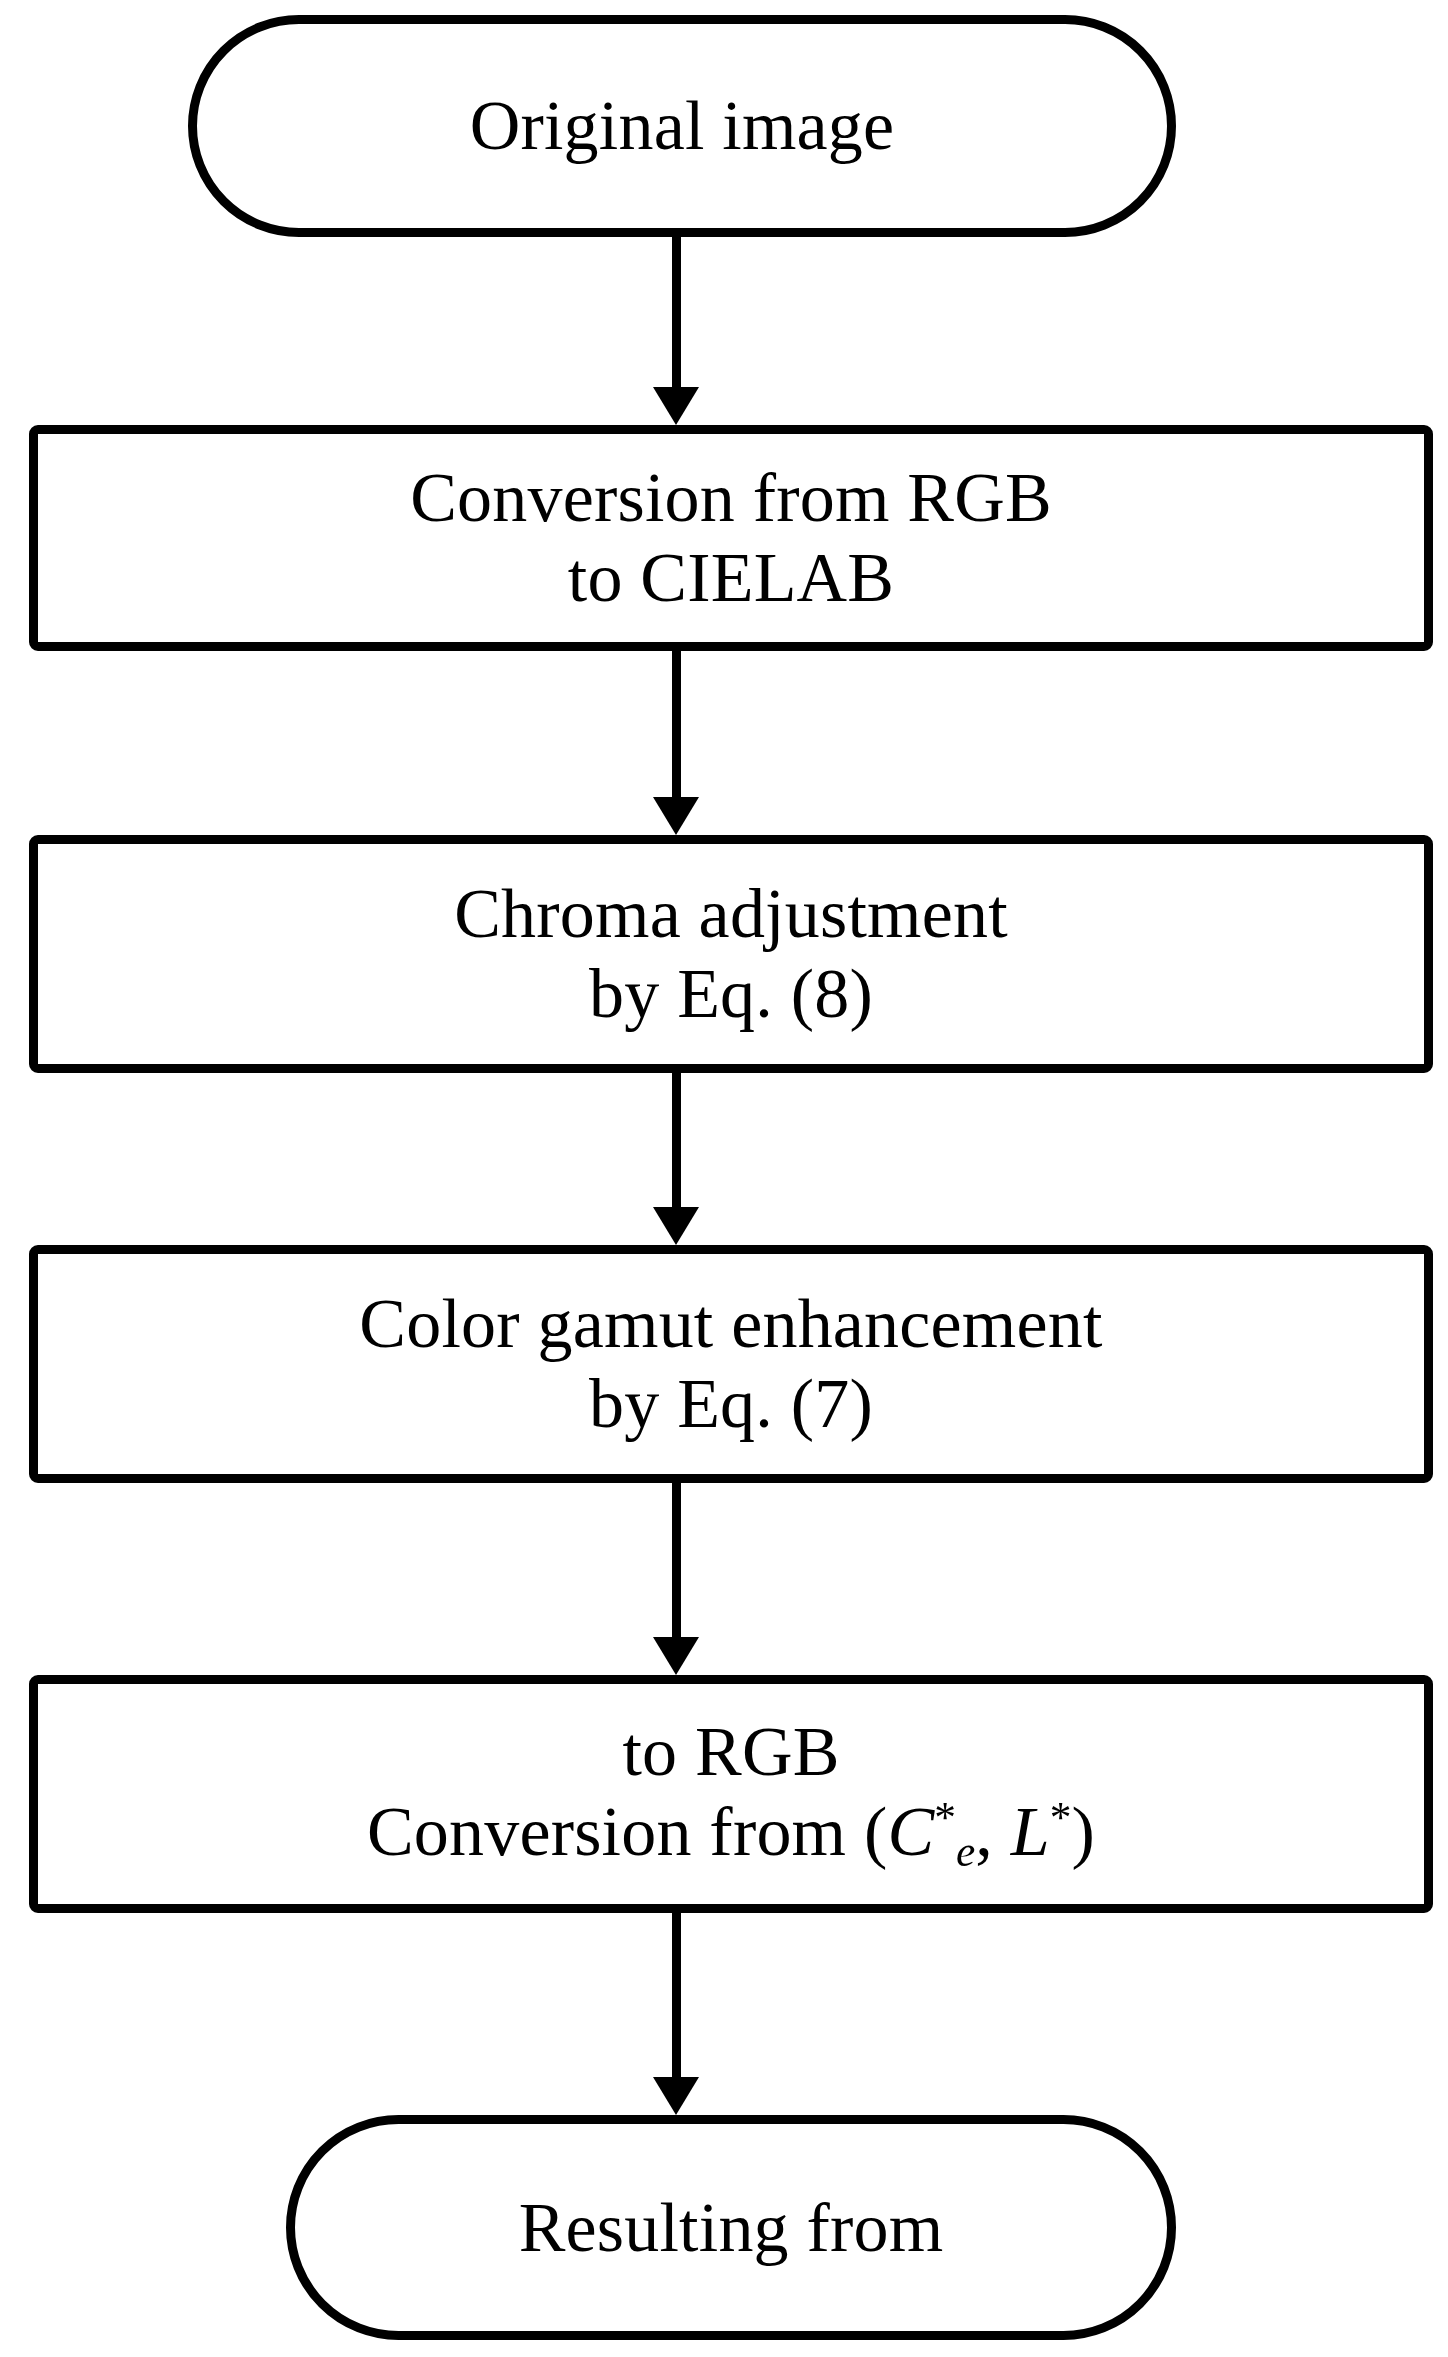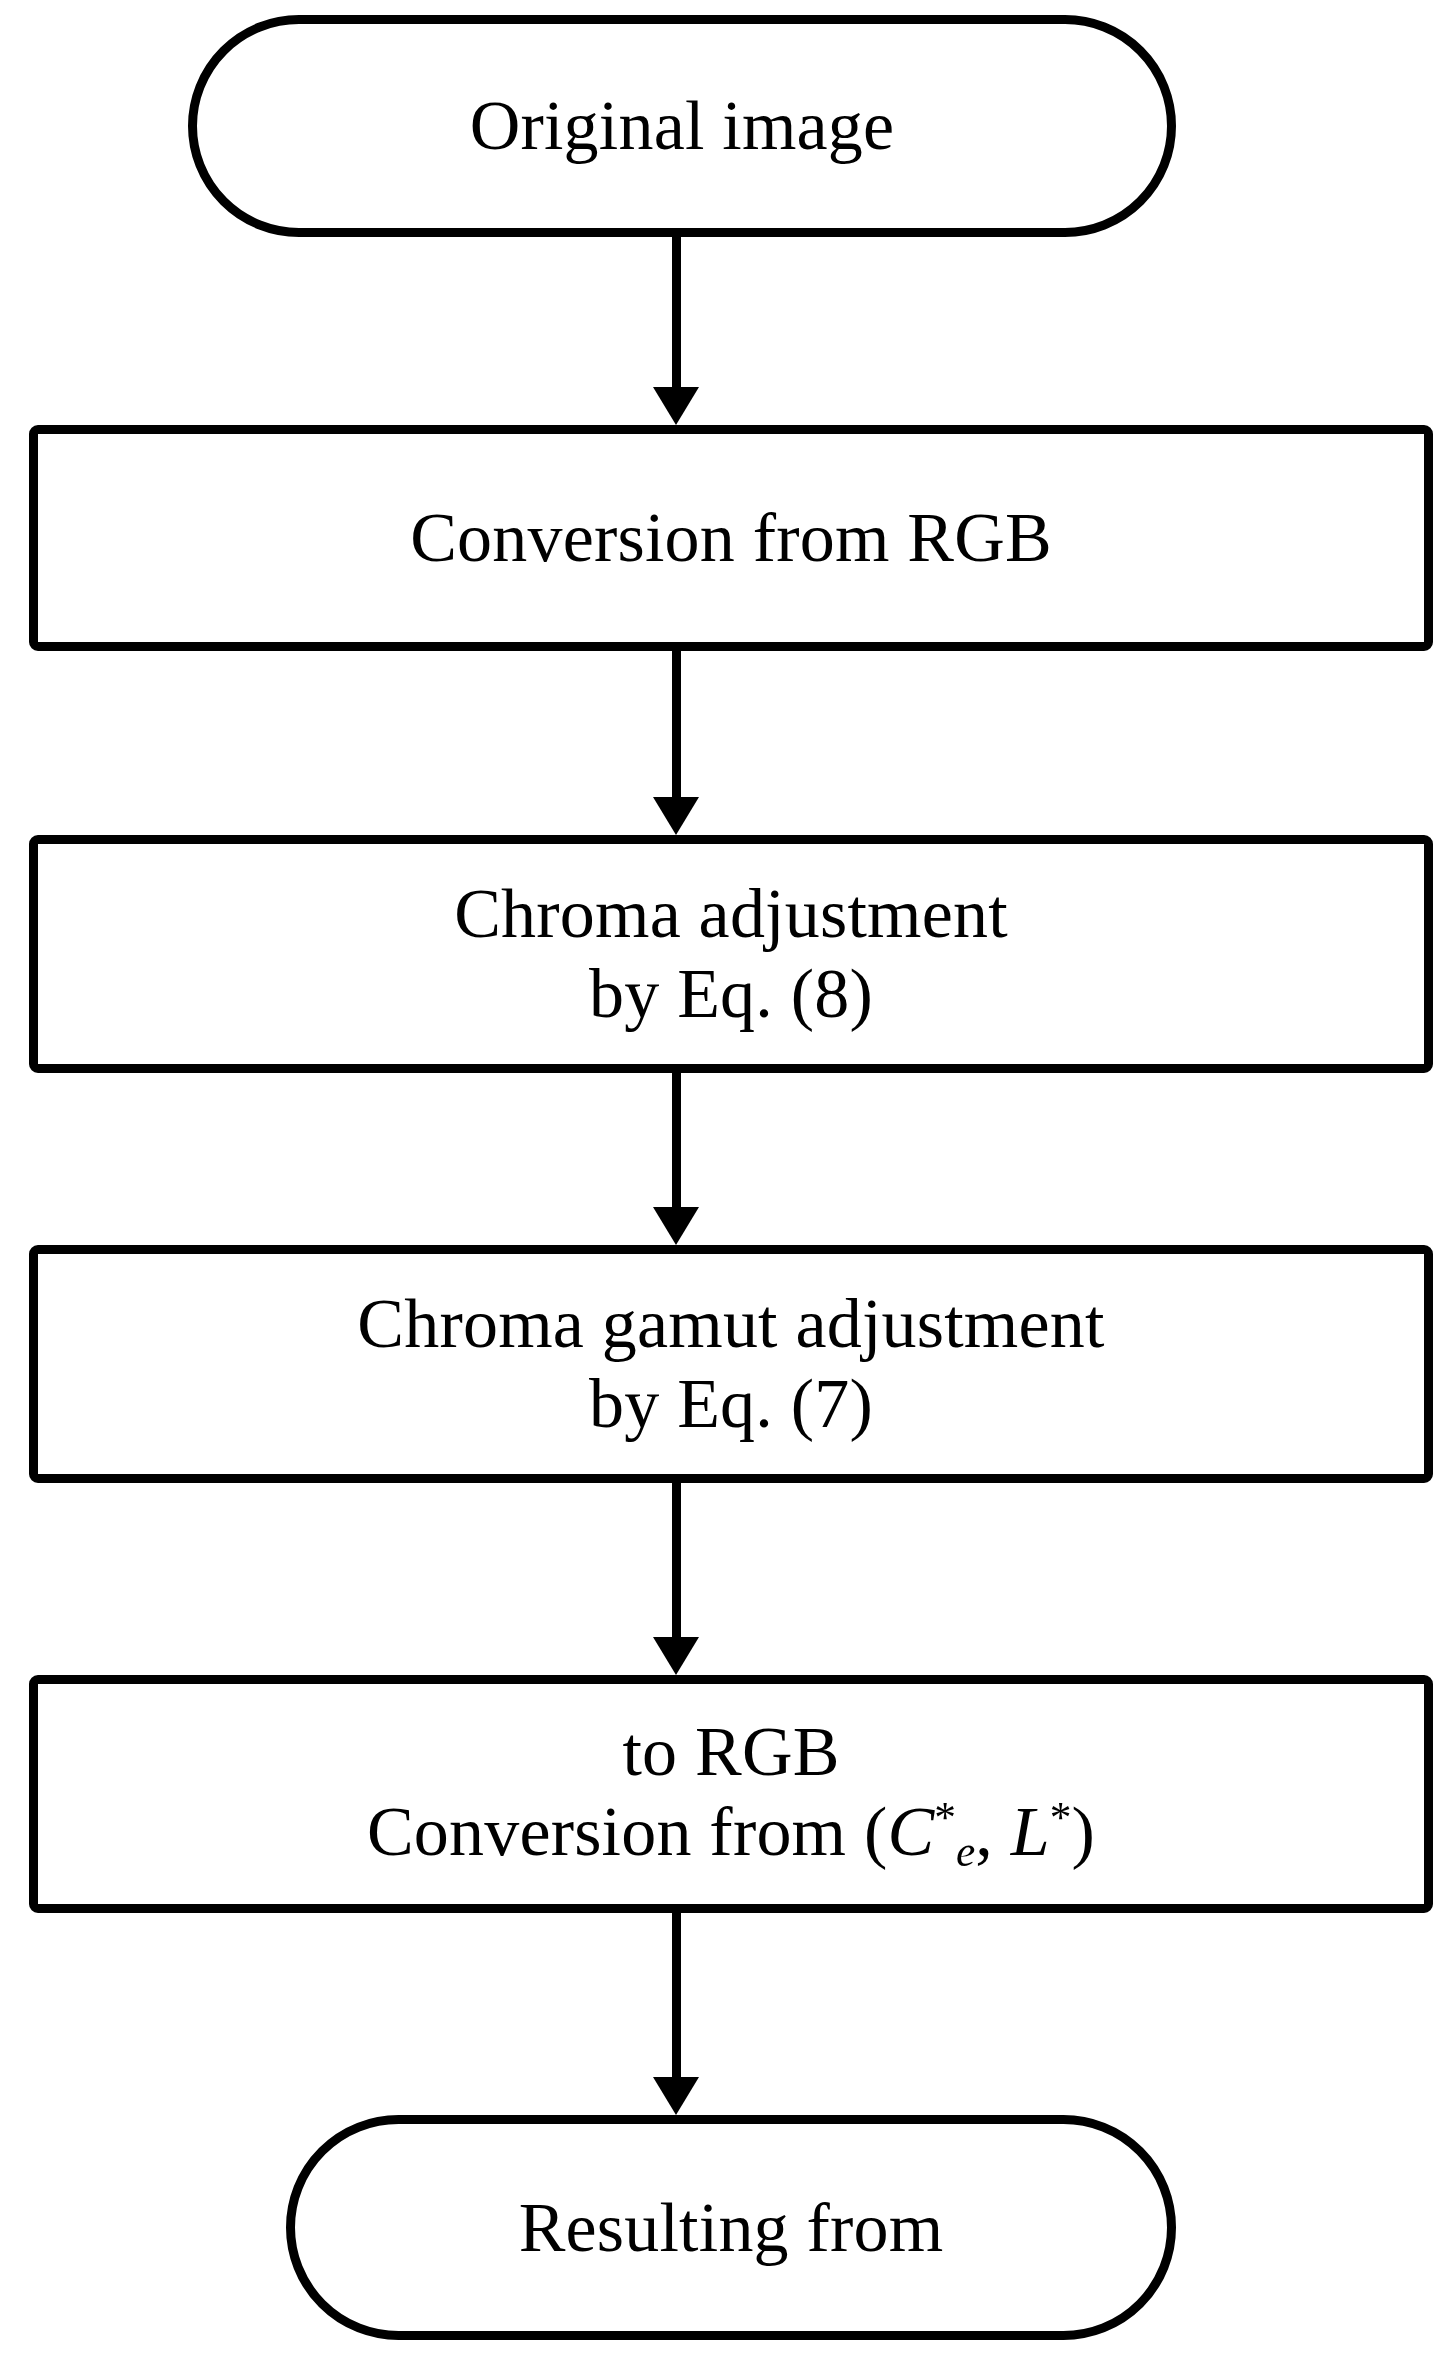--- a/index.html
+++ b/index.html
@@ -104,20 +104,21 @@
   </div>
 
   <div class="connector" style="left:672px; top:237px; height:188px;">
     <div class="shaft" style="height:150px;"></div>
     <div class="head" style="top:150px;"></div>
   </div>
 
   <div class="node process" style="left:29px; top:425px; width:1404px; height:226px;">
     <span class="node-label">
       <span class="ln">Conversion from RGB</span>
+      <span class="ln">to CIELAB</span>
     </span>
   </div>
 
   <div class="connector" style="left:672px; top:651px; height:184px;">
     <div class="shaft" style="height:146px;"></div>
     <div class="head" style="top:146px;"></div>
   </div>
 
   <div class="node process" style="left:29px; top:835px; width:1404px; height:238px;">
     <span class="node-label">
@@ -126,21 +127,21 @@
     </span>
   </div>
 
   <div class="connector" style="left:672px; top:1073px; height:172px;">
     <div class="shaft" style="height:134px;"></div>
     <div class="head" style="top:134px;"></div>
   </div>
 
   <div class="node process" style="left:29px; top:1245px; width:1404px; height:238px;">
     <span class="node-label">
-      <span class="ln">Chroma gamut adjustment</span>
+      <span class="ln">Color gamut enhancement</span>
       <span class="ln">by Eq. (7)</span>
     </span>
   </div>
 
   <div class="connector" style="left:672px; top:1483px; height:192px;">
     <div class="shaft" style="height:154px;"></div>
     <div class="head" style="top:154px;"></div>
   </div>
 
   <div class="node process" style="left:29px; top:1675px; width:1404px; height:238px;">

